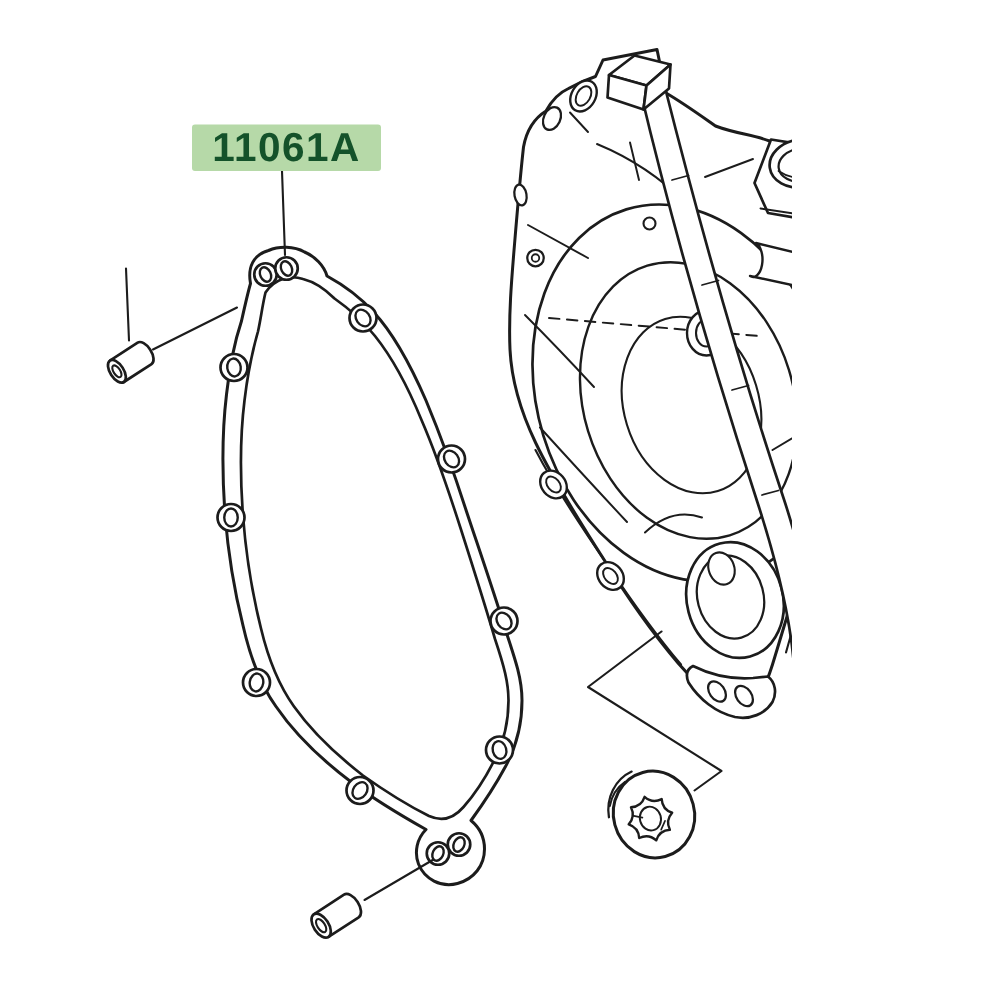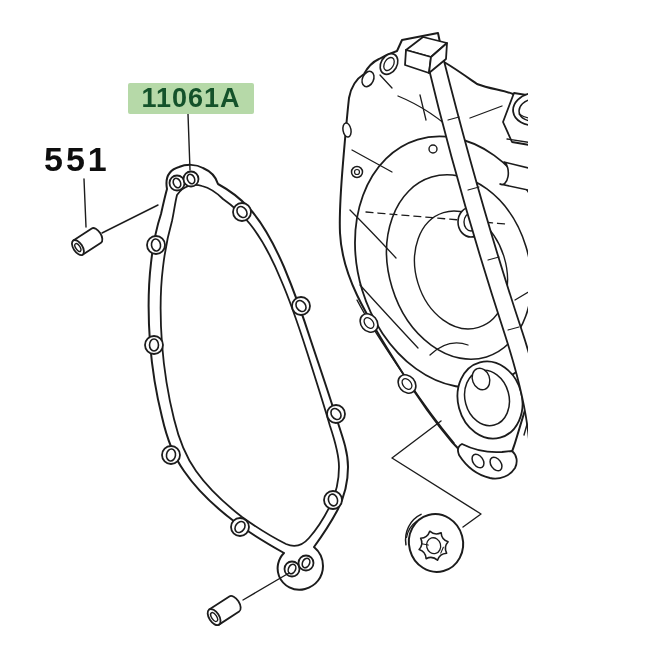--- a/index.html
+++ b/index.html
@@ -248,14 +248,13 @@
           Q 3.8,-9.2 10.6,-10.6 Q 9.2,-3.8 15,0 Z"></path>
         <ellipse cx="0" cy="0" rx="7" ry="8" stroke-width="1.3"></ellipse>
         <path stroke-width="1.1" d="M -11,-5 L -5,-2"></path>
         <path stroke-width="1.1" d="M 5,9 L 9,4"></path>
       </g>
     </g>
   </svg>
 
   <div id="label-11061a" class="part-label">11061A</div>
 
-  <div id="label-551" class="part-label">551</div>
 </div>
 
 </body></html>

